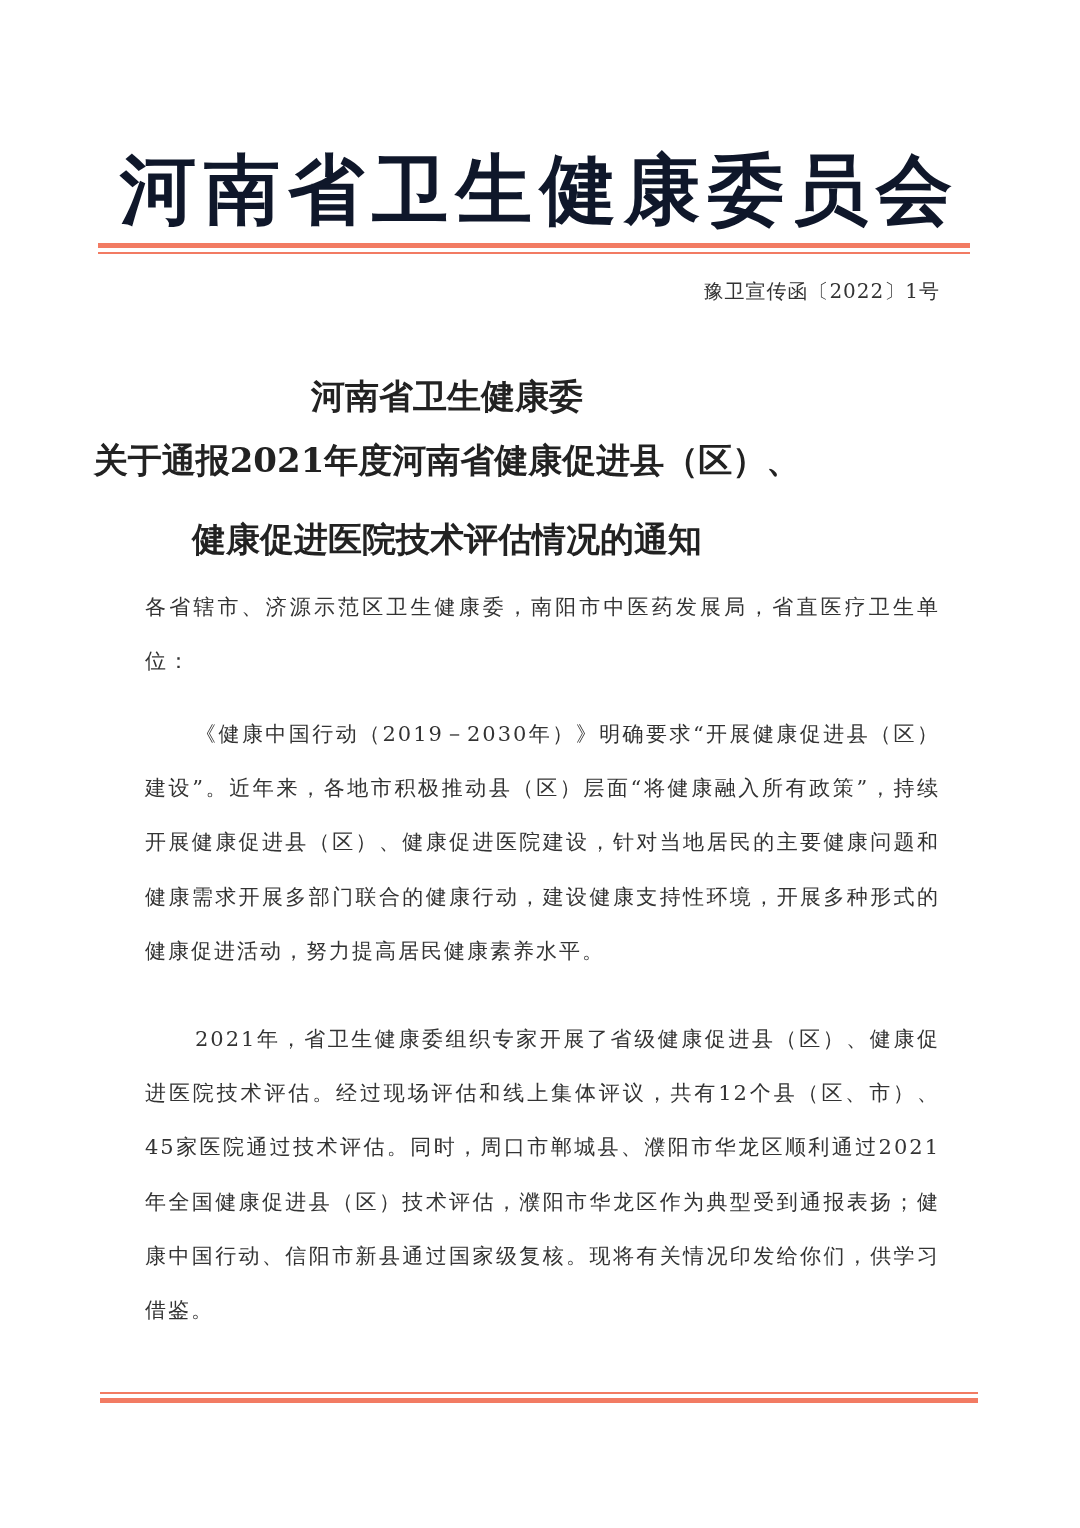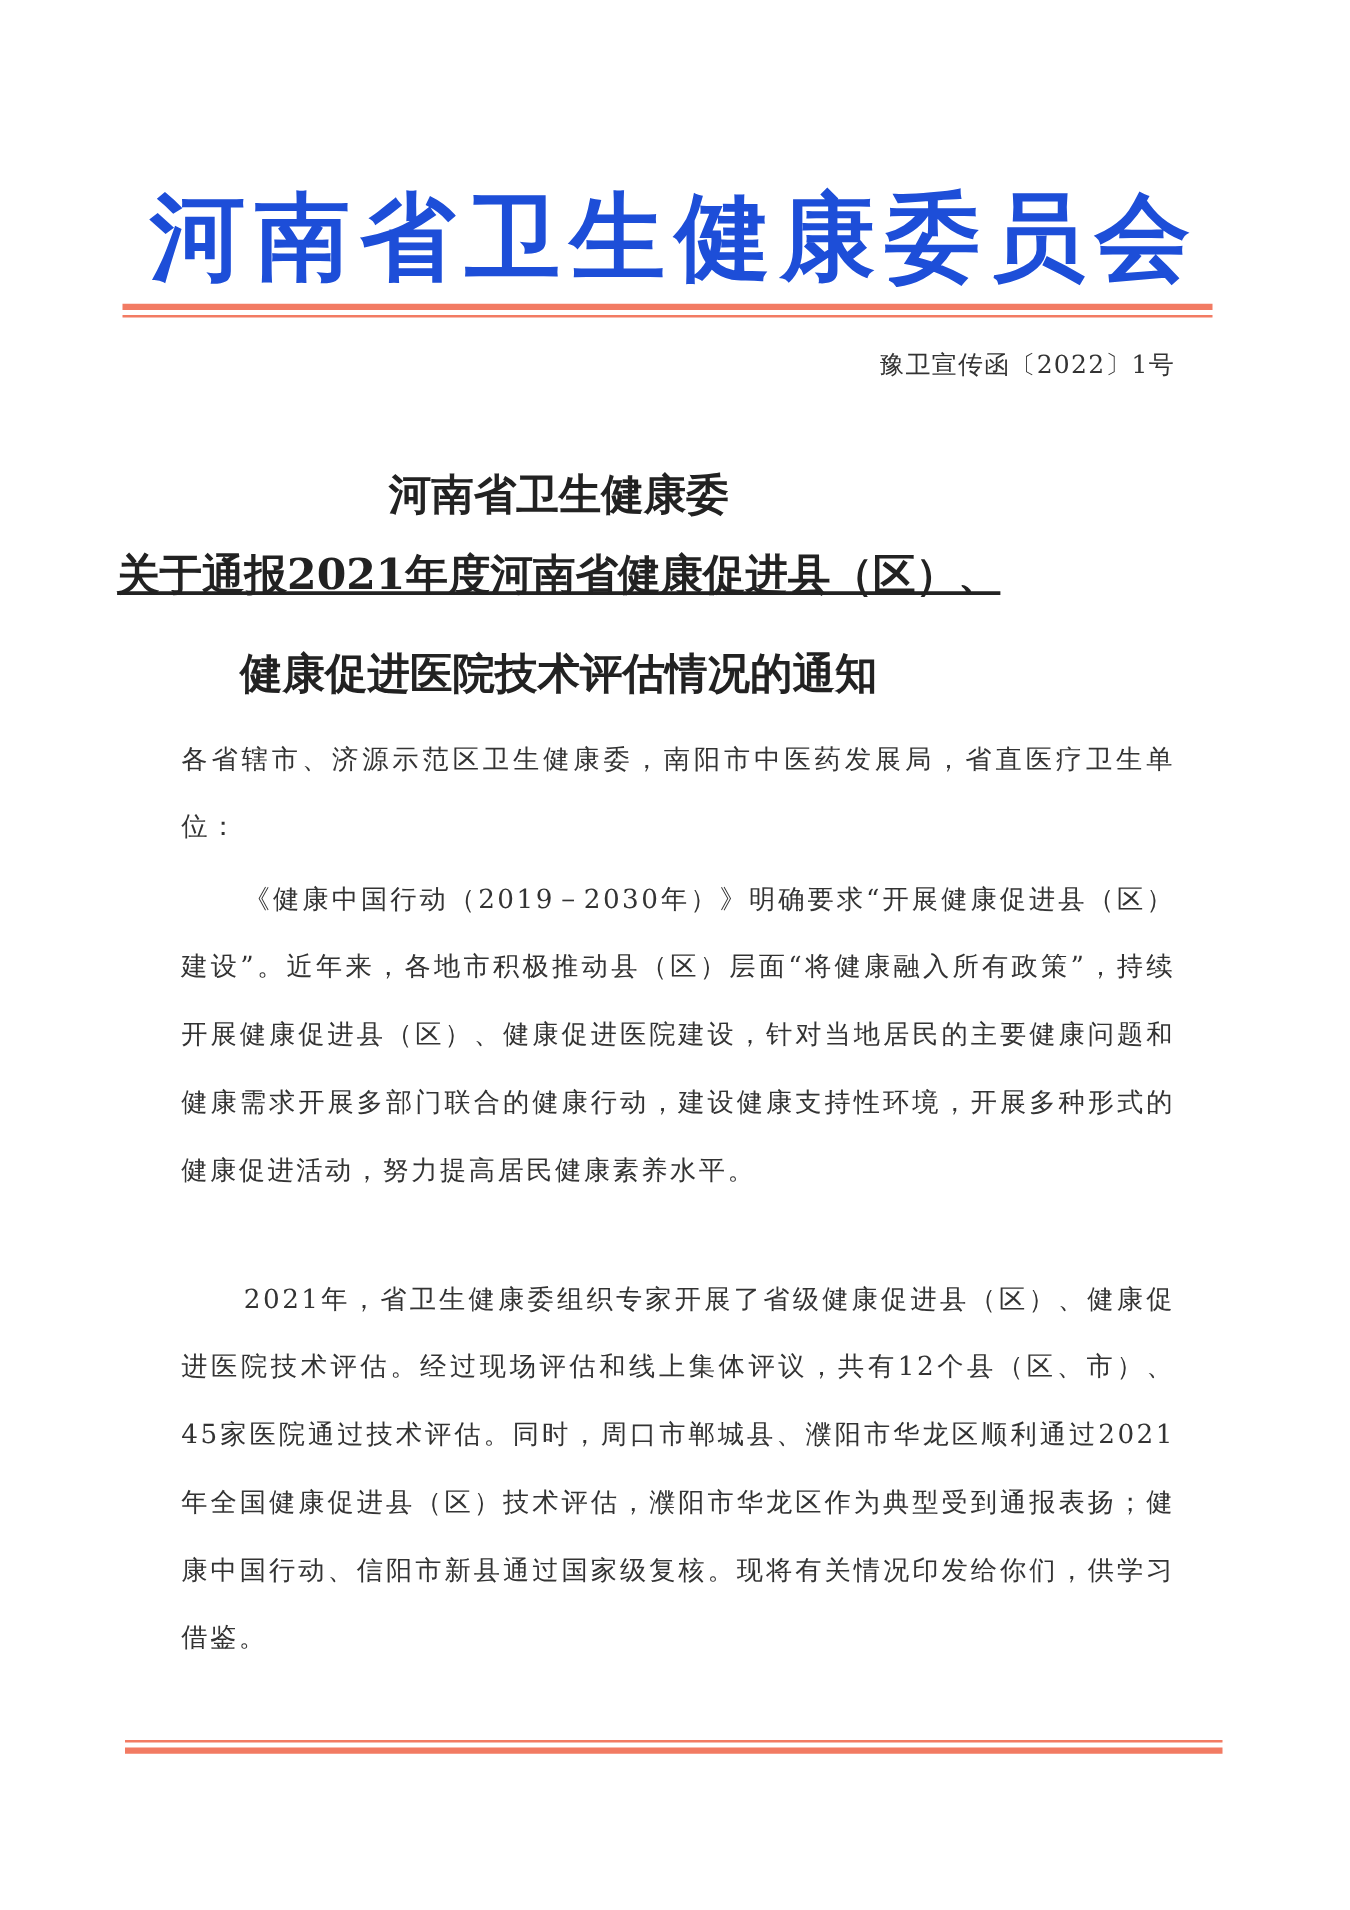--- a/index.html
+++ b/index.html
@@ -1,30 +1,30 @@
 <!DOCTYPE html>
 <html><head>
 <meta charset="utf-8">
 <style>
   html, body { margin: 0; padding: 0; background: #ffffff; }
   body { width: 1080px; height: 1528px; position: relative; overflow: hidden;
          font-family: "DejaVu Serif", "Liberation Serif", serif; color: #2a2a2a; }
   .masthead { position: absolute; left: 0; top: 140px; width: 1080px; text-align: center;
               font-family: "DejaVu Sans", sans-serif; font-size: 76px; font-weight: bold;
-              color: #1d4ed8; letter-spacing: 8px; line-height: 100px; }
+              color: #0f172a; letter-spacing: 8px; line-height: 100px; }
   .rule-top-thick { position: absolute; left: 98px; width: 872px; top: 243px; height: 5px; background: #f27b63; }
   .rule-top-thin { position: absolute; left: 98px; width: 872px; top: 252px; height: 2px; background: #f27b63; }
   .docnum { position: absolute; right: 140px; top: 278px; font-size: 20px; color: #333; letter-spacing: 1px; }
   .title { position: absolute; left: 0; width: 894px; text-align: center; font-weight: bold;
            font-size: 34px; color: #222; line-height: 64px; }
-  .t1 { top: 364px; } .t2 { top: 428px; text-decoration: underline; } .t3 { top: 508px; font-family: Liberation Serif, serif; }
+  .t1 { top: 364px; } .t2 { top: 428px; } .t3 { top: 508px; font-family: Liberation Serif, serif; }
   .body-text { position: absolute; left: 145px; width: 795px; font-size: 21px; line-height: 54.2px;
                color: #333; text-align: justify; letter-spacing: 2px; }
   .p-addr { top: 580px; }
-  .p1 { top: 692px; text-indent: 50px; }
+  .p1 { top: 707px; text-indent: 50px; }
   .p2 { top: 1012px; text-indent: 50px; }
   .rule-bot-thin { position: absolute; left: 100px; width: 878px; top: 1392px; height: 2px; background: #f27b63; }
   .rule-bot-thick { position: absolute; left: 100px; width: 878px; top: 1398px; height: 5px; background: #f27b63; }
 </style>
 </head>
 <body>
 
 <div class="masthead">河南省卫生健康委员会</div>
 <div class="rule-top-thick"></div>
 <div class="rule-top-thin"></div>

